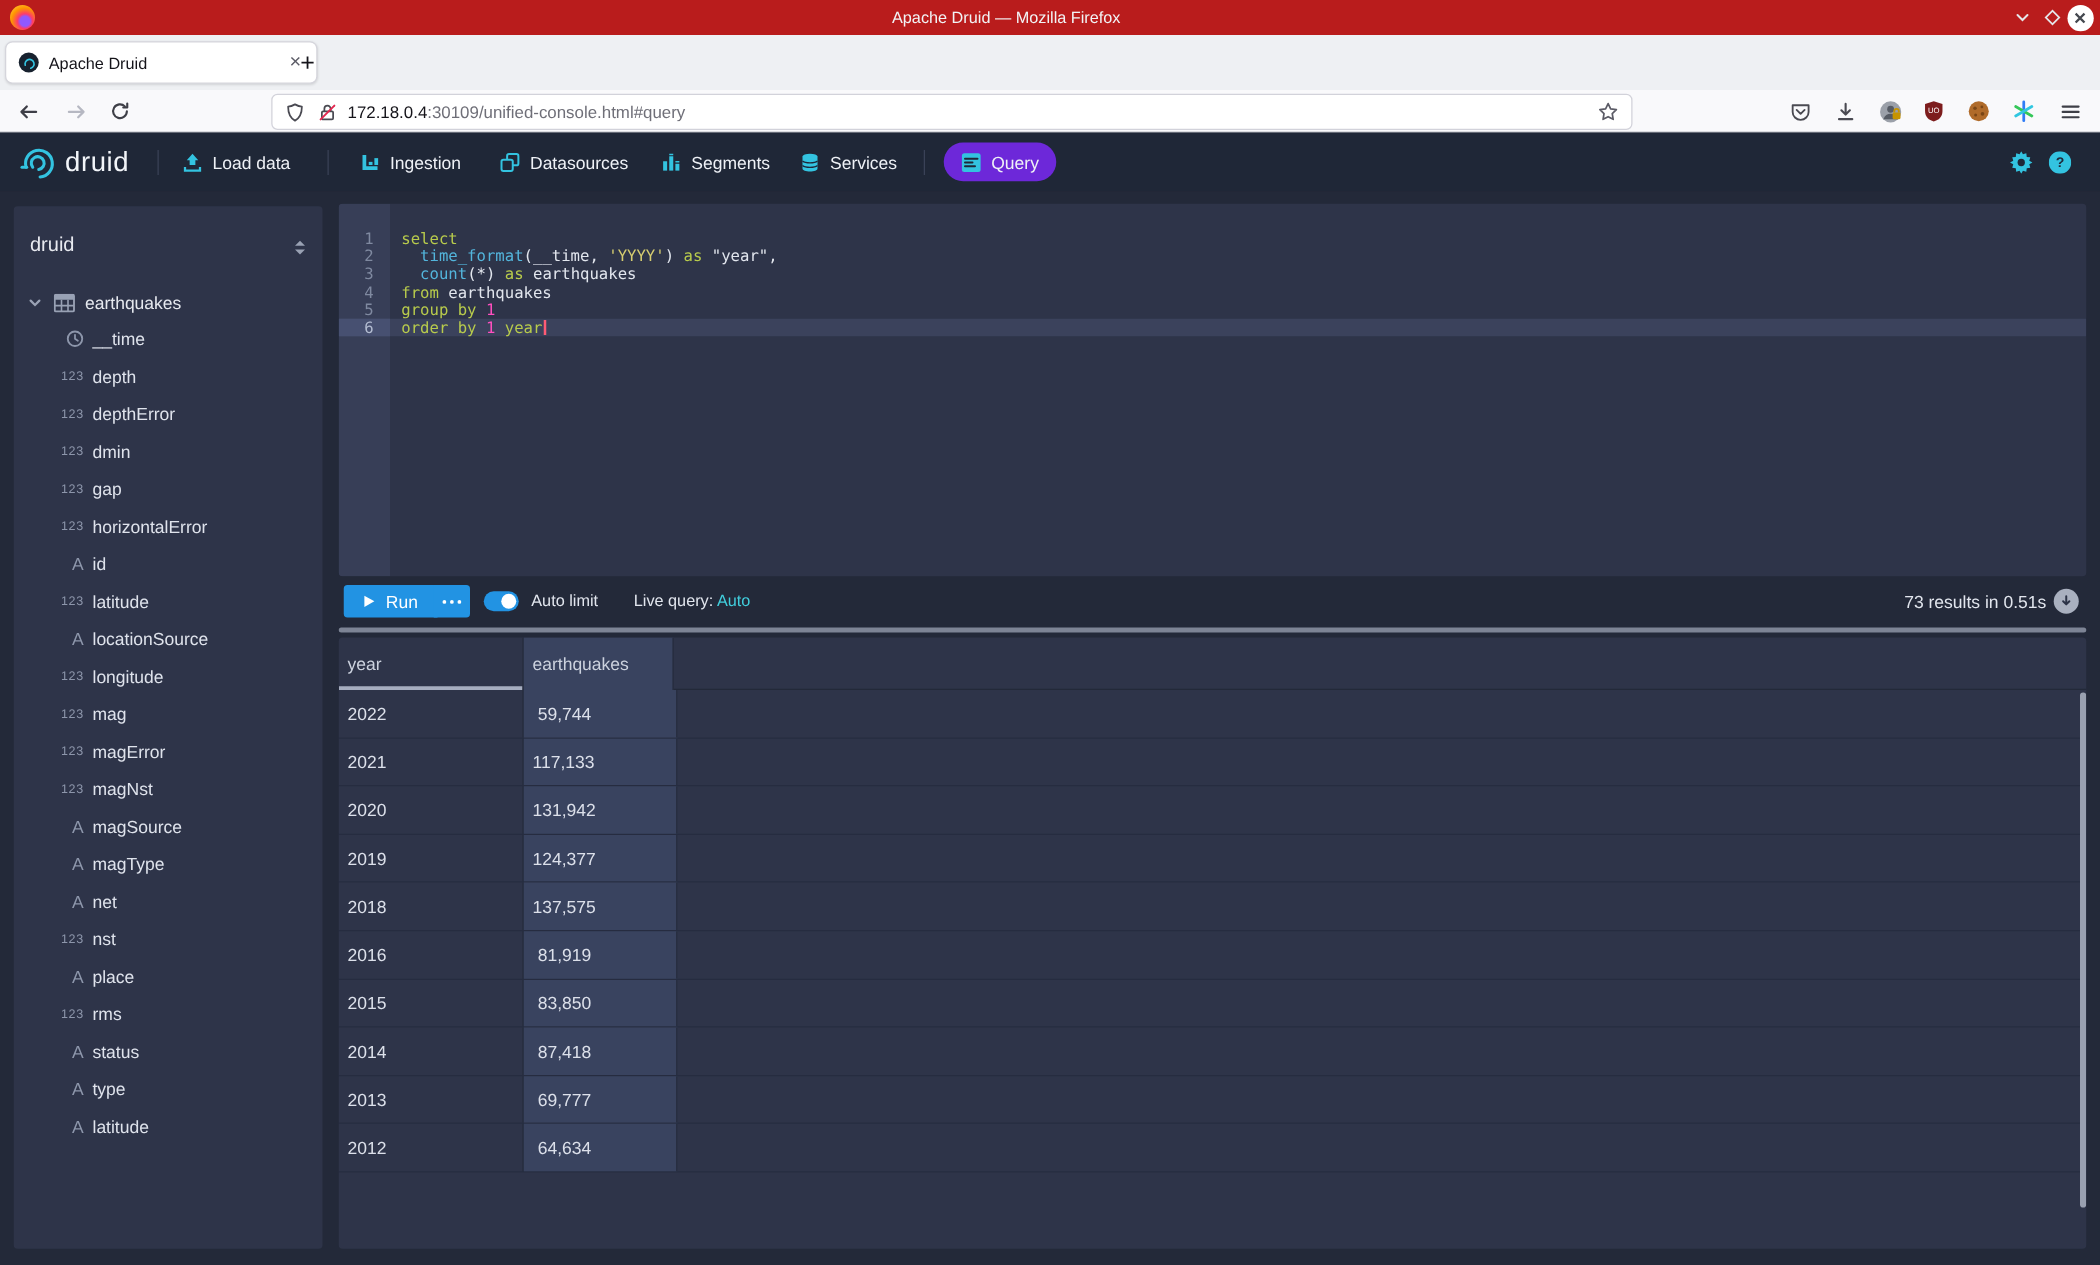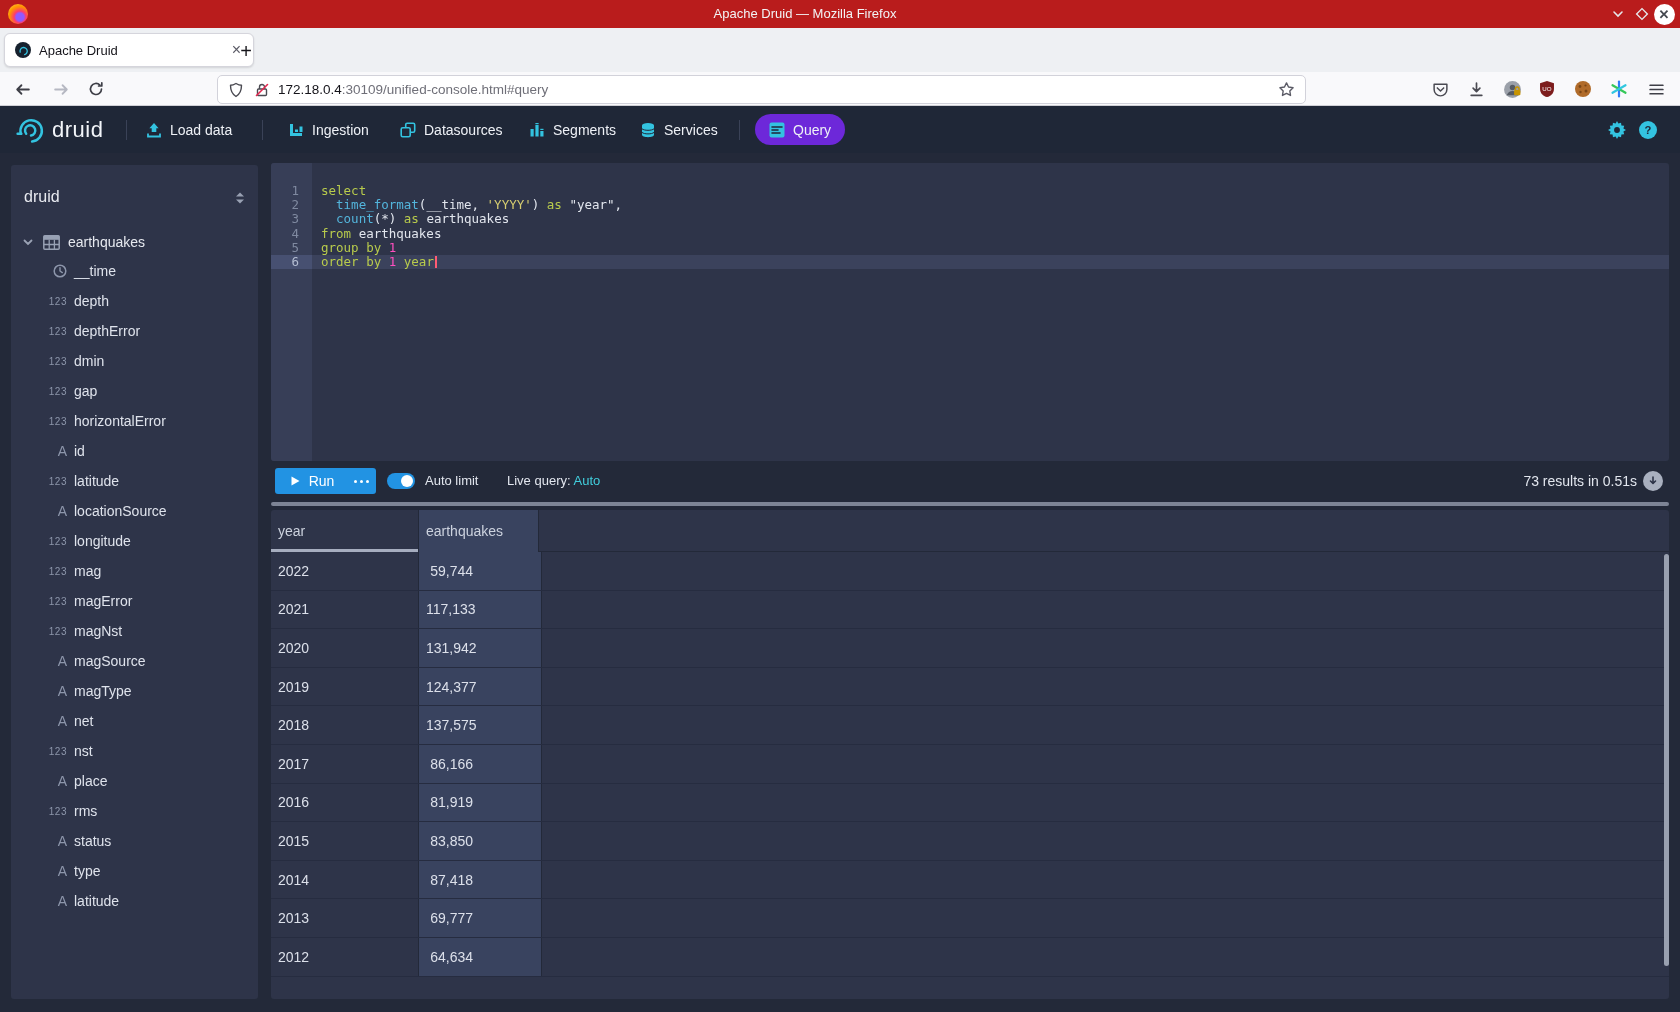--- a/index.html
+++ b/index.html
@@ -539,26 +539,20 @@
               <span class="num">124,377</span>
             </div>
           </div>
           <div class="trow">
             <div class="td td1">2018</div>
             <div class="td td2">
               <span class="num">137,575</span>
             </div>
           </div>
           <div class="trow">
-            <div class="td td1">2017</div>
-            <div class="td td2">
-              <span class="num">86,166</span>
-            </div>
-          </div>
-          <div class="trow">
             <div class="td td1">2016</div>
             <div class="td td2">
               <span class="num">81,919</span>
             </div>
           </div>
           <div class="trow">
             <div class="td td1">2015</div>
             <div class="td td2">
               <span class="num">83,850</span>
             </div>

